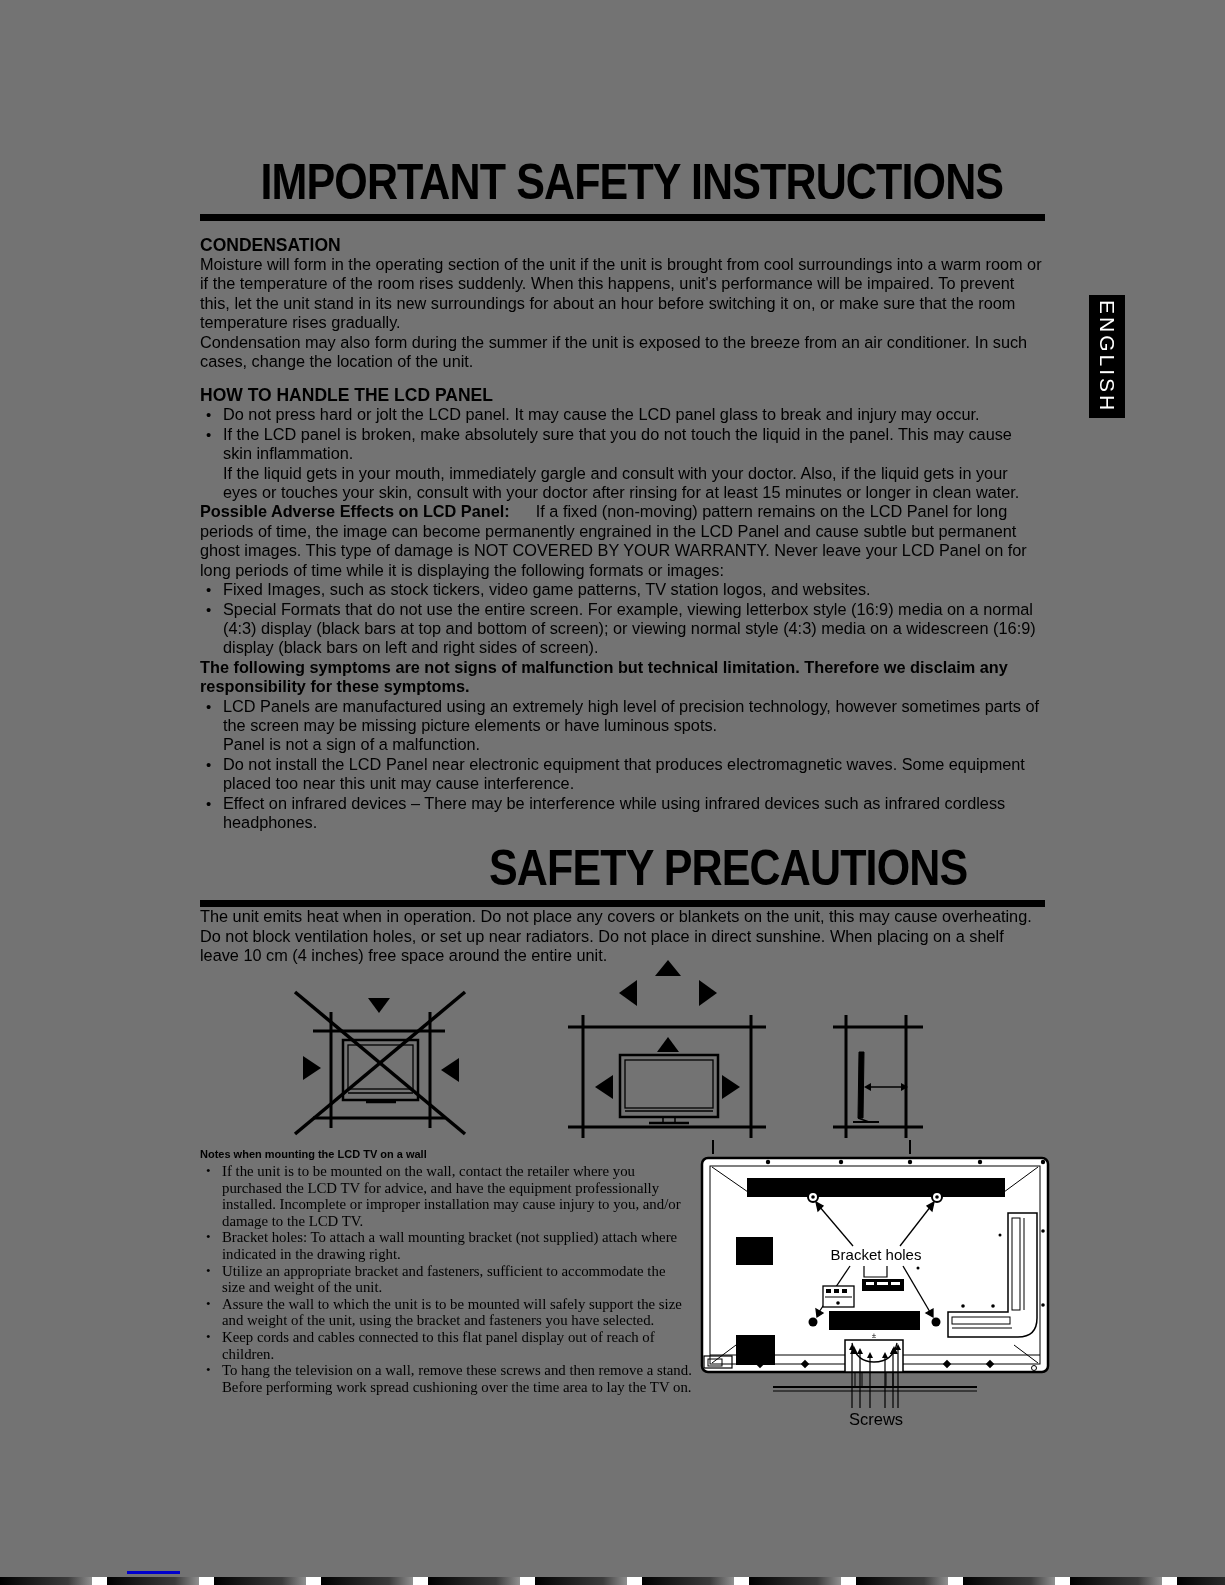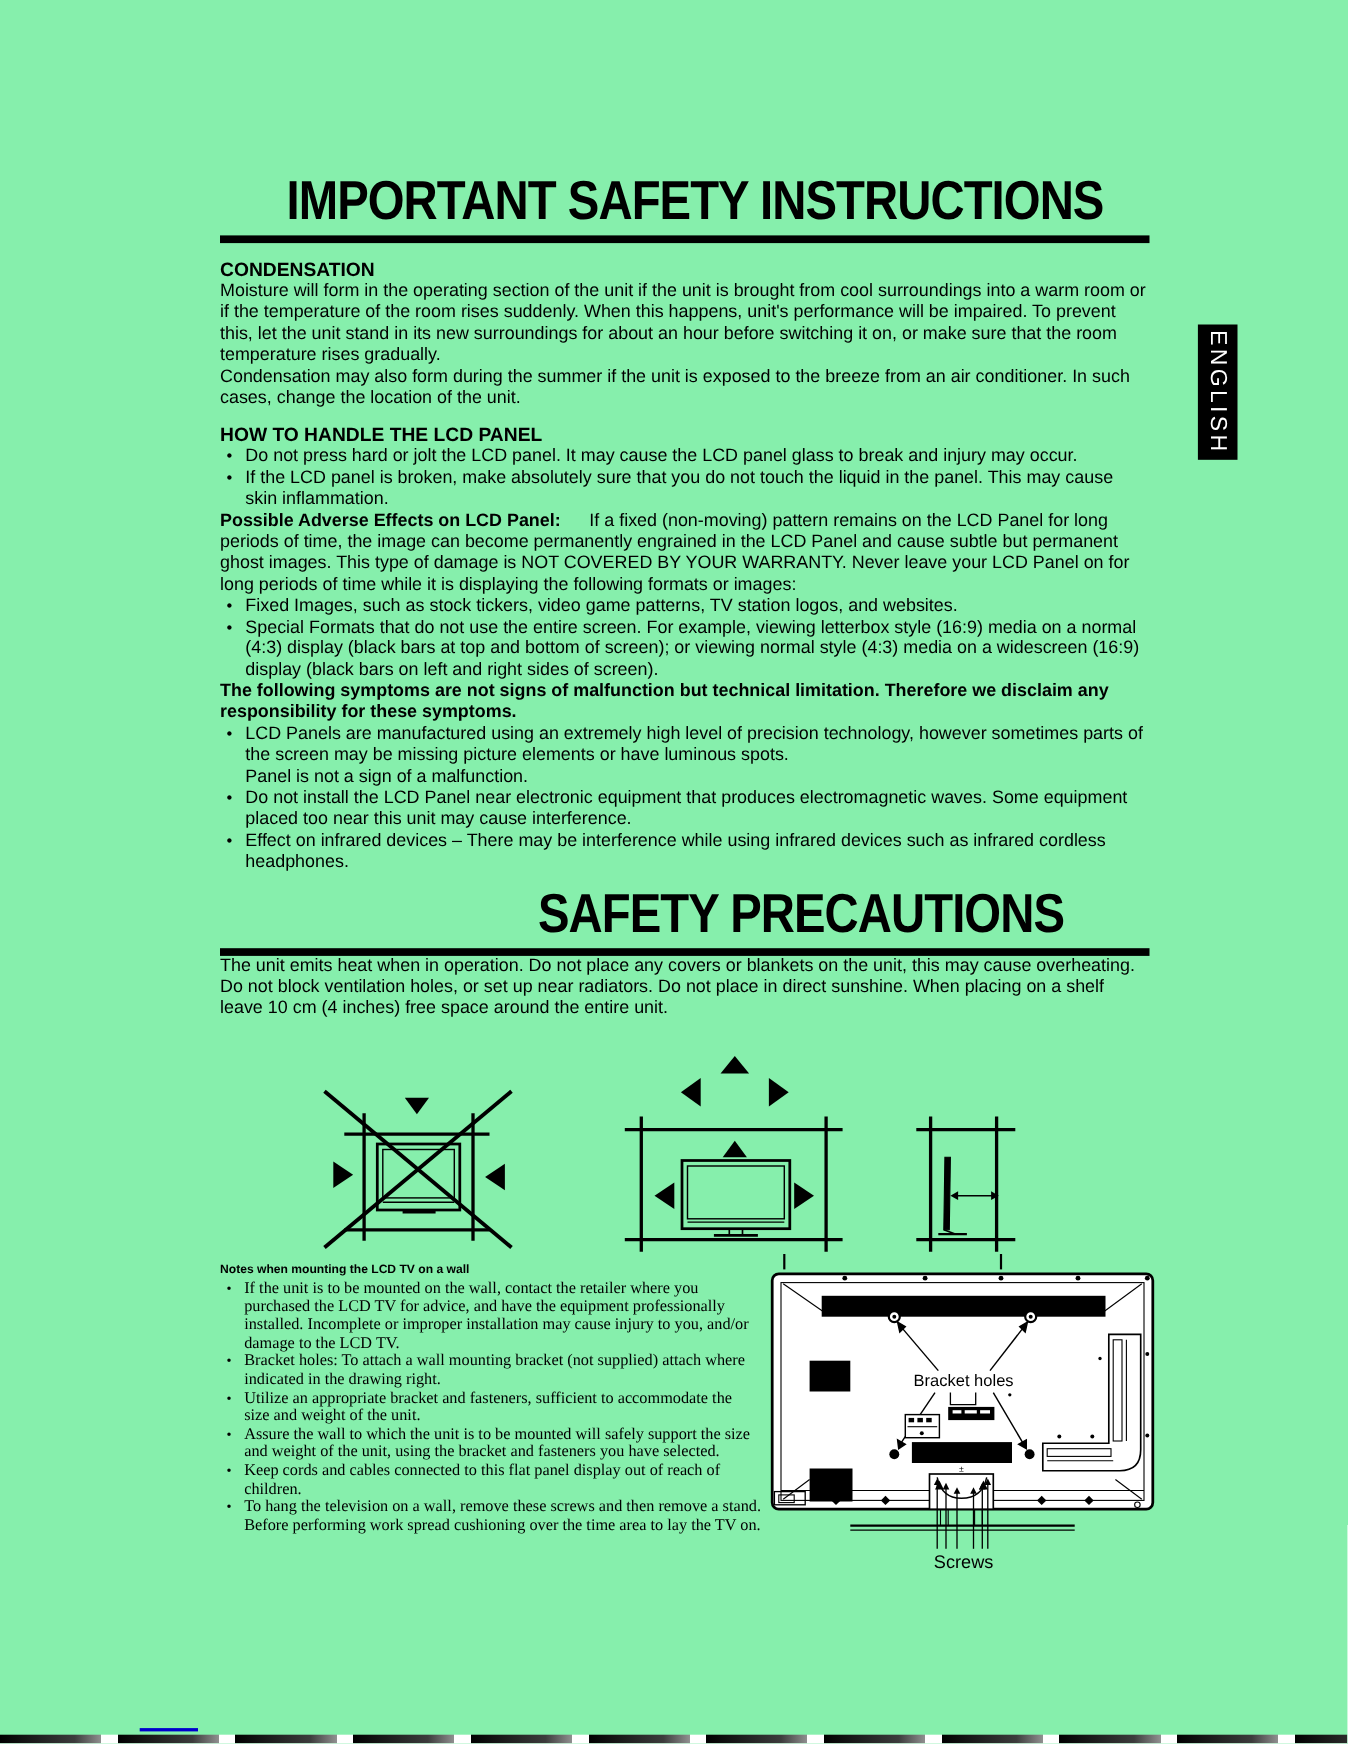--- a/index.html
+++ b/index.html
@@ -1,17 +1,17 @@
 <!DOCTYPE html>
 <html><head>
 <meta charset="utf-8">
 <style>
   html,body{margin:0;padding:0;background:#ffffff;}
   .page{
-    position:relative;width:1225px;height:1585px;background:#86efac;overflow:hidden;
+    position:relative;width:1225px;height:1585px;background:#737373;overflow:hidden;
     font-family:"Liberation Sans",sans-serif;color:#000;
   }
   
   .col{position:absolute;left:200px;top:158px;width:845px;}
   .doc-title{margin:0;font-size:50px;font-weight:700;line-height:48px;text-align:center;
     letter-spacing:-1px;white-space:nowrap;}
   .doc-title .squeeze{display:inline-block;transform:scaleX(0.86);transform-origin:center;}
   .title-left{text-align:right;}
   .title-left .squeeze{transform-origin:left center;}
   .rule{height:7px;background:#000;margin-top:8px;}
@@ -62,20 +62,21 @@
 
     <h2 class="sec">CONDENSATION</h2>
     <p>Moisture will form in the operating section of the unit if the unit is brought from cool surroundings into a warm room or if the temperature of the room rises suddenly. When this happens, unit's performance will be impaired. To prevent this, let the unit stand in its new surroundings for about an hour before switching it on, or make sure that the room temperature rises gradually.</p>
     <p>Condensation may also form during the summer if the unit is exposed to the breeze from an air conditioner. In such cases, change the location of the unit.</p>
 
     <h2 class="sec gap8">HOW TO HANDLE THE LCD PANEL</h2>
     <ul class="blt">
       <li><span>Do not press hard or jolt the LCD panel. It may cause the LCD panel glass to break and injury may occur.</span></li>
       <li>
         <span>If the LCD panel is broken, make absolutely sure that you do not touch the liquid in the panel. This may cause skin inflammation.</span>
+        <p>If the liquid gets in your mouth, immediately gargle and consult with your doctor. Also, if the liquid gets in your eyes or touches your skin, consult with your doctor after rinsing for at least 15 minutes or longer in clean water.</p>
       </li>
     </ul>
 
     <p class="gap14"><b class="lead">Possible Adverse Effects on LCD Panel:</b><span class="lead-gap"></span><span>If a fixed (non-moving) pattern remains on the LCD Panel for long periods of time, the image can become permanently engrained in the LCD Panel and cause subtle but permanent ghost images. This type of damage is NOT COVERED BY YOUR WARRANTY. Never leave your LCD Panel on for long periods of time while it is displaying the following formats or images:</span></p>
     <ul class="blt">
       <li><span>Fixed Images, such as stock tickers, video game patterns, TV station logos, and websites.</span></li>
       <li><span>Special Formats that do not use the entire screen. For example, viewing letterbox style (16:9) media on a normal (4:3) display (black bars at top and bottom of screen); or viewing normal style (4:3) media on a widescreen (16:9) display (black bars on left and right sides of screen).</span></li>
     </ul>
 
     <p class="bold-par gap14">The following symptoms are not signs of malfunction but technical limitation. Therefore we disclaim any responsibility for these symptoms.</p>

